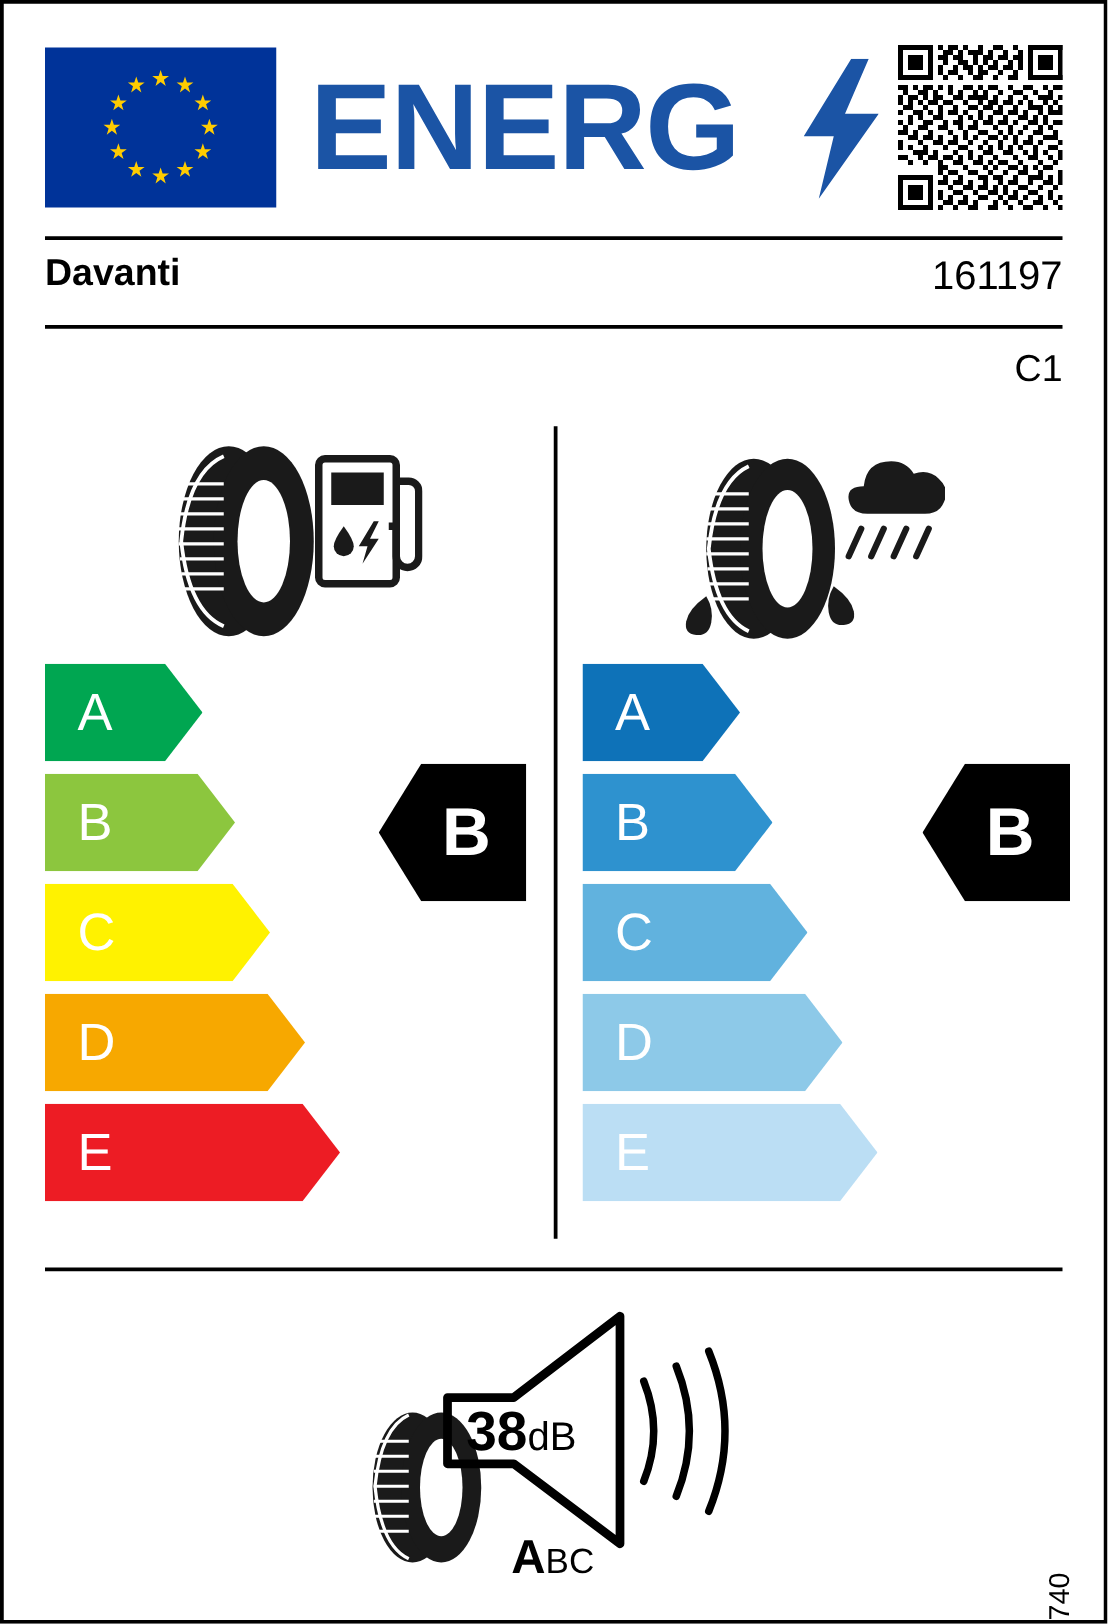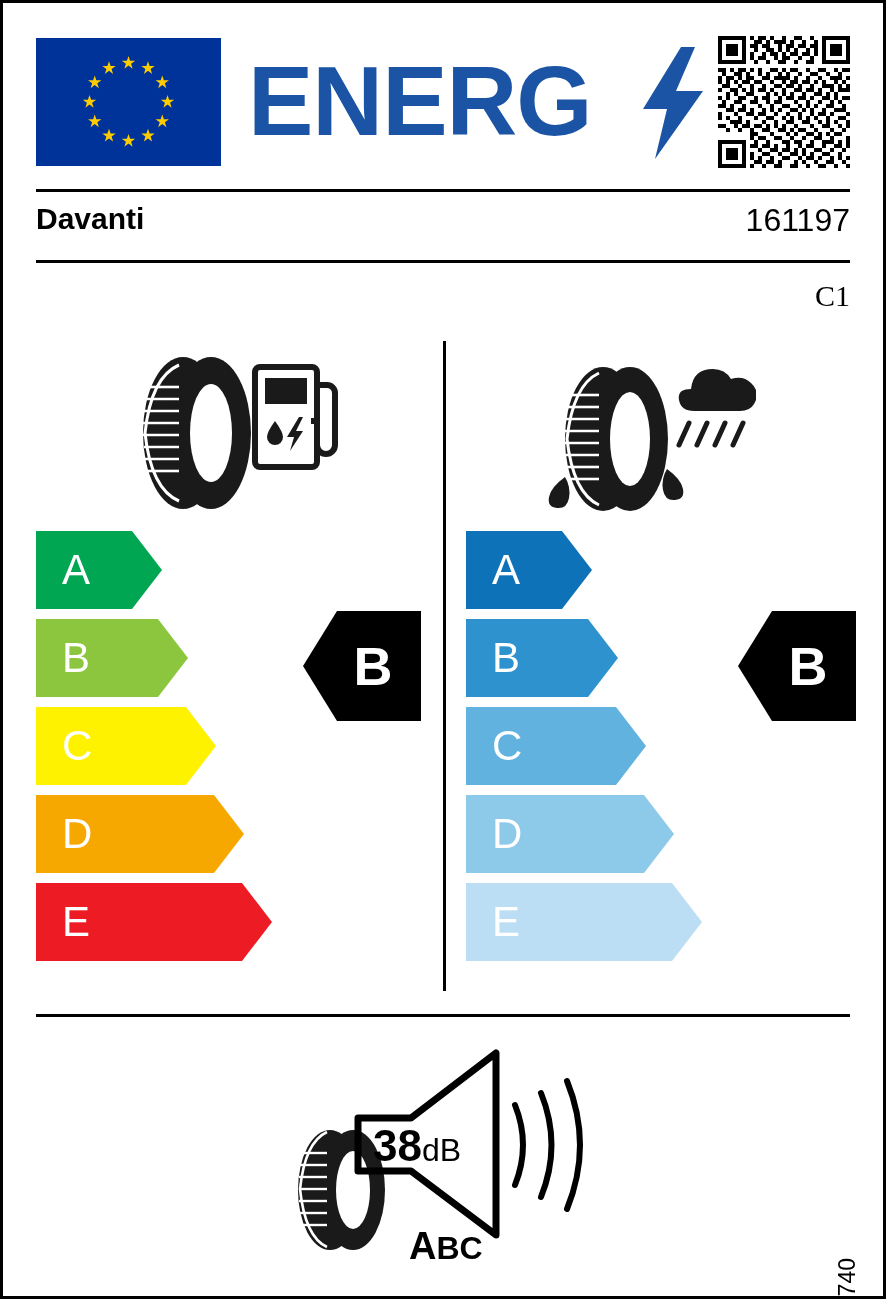--- a/index.html
+++ b/index.html
@@ -114,21 +114,20 @@
     font-size: 33px;
     color: #000;
   }
   .class {
     position: absolute;
     right: 33px;
     top: 276px;
     font-size: 30px;
     color: #000;
     text-align: right;
-    font-family: Liberation Serif, serif;
   }
 
   
   .pict {
     position: absolute;
   }
   .pict-fuel { left: 120px; top: 348px; width: 215px; height: 165px; }
   .pict-wet  { left: 528px; top: 348px; width: 225px; height: 165px; }
 
   
@@ -208,22 +207,22 @@
     left: 126px;
     top: 182px;
     font-size: 34px;
     color: #000;
   }
   .noise-class .sel {
     font-weight: bold;
     font-size: 38px;
   }
   .noise-class .rest {
-    font-weight: bold;
-    font-size: 32px;
+    font-weight: normal;
+    font-size: 28px;
   }
 
   .regulation {
     position: absolute;
     right: 22px;
     bottom: 38px;
     font-size: 23px;
     color: #000;
     transform: rotate(-90deg);
     transform-origin: 100% 100%;

